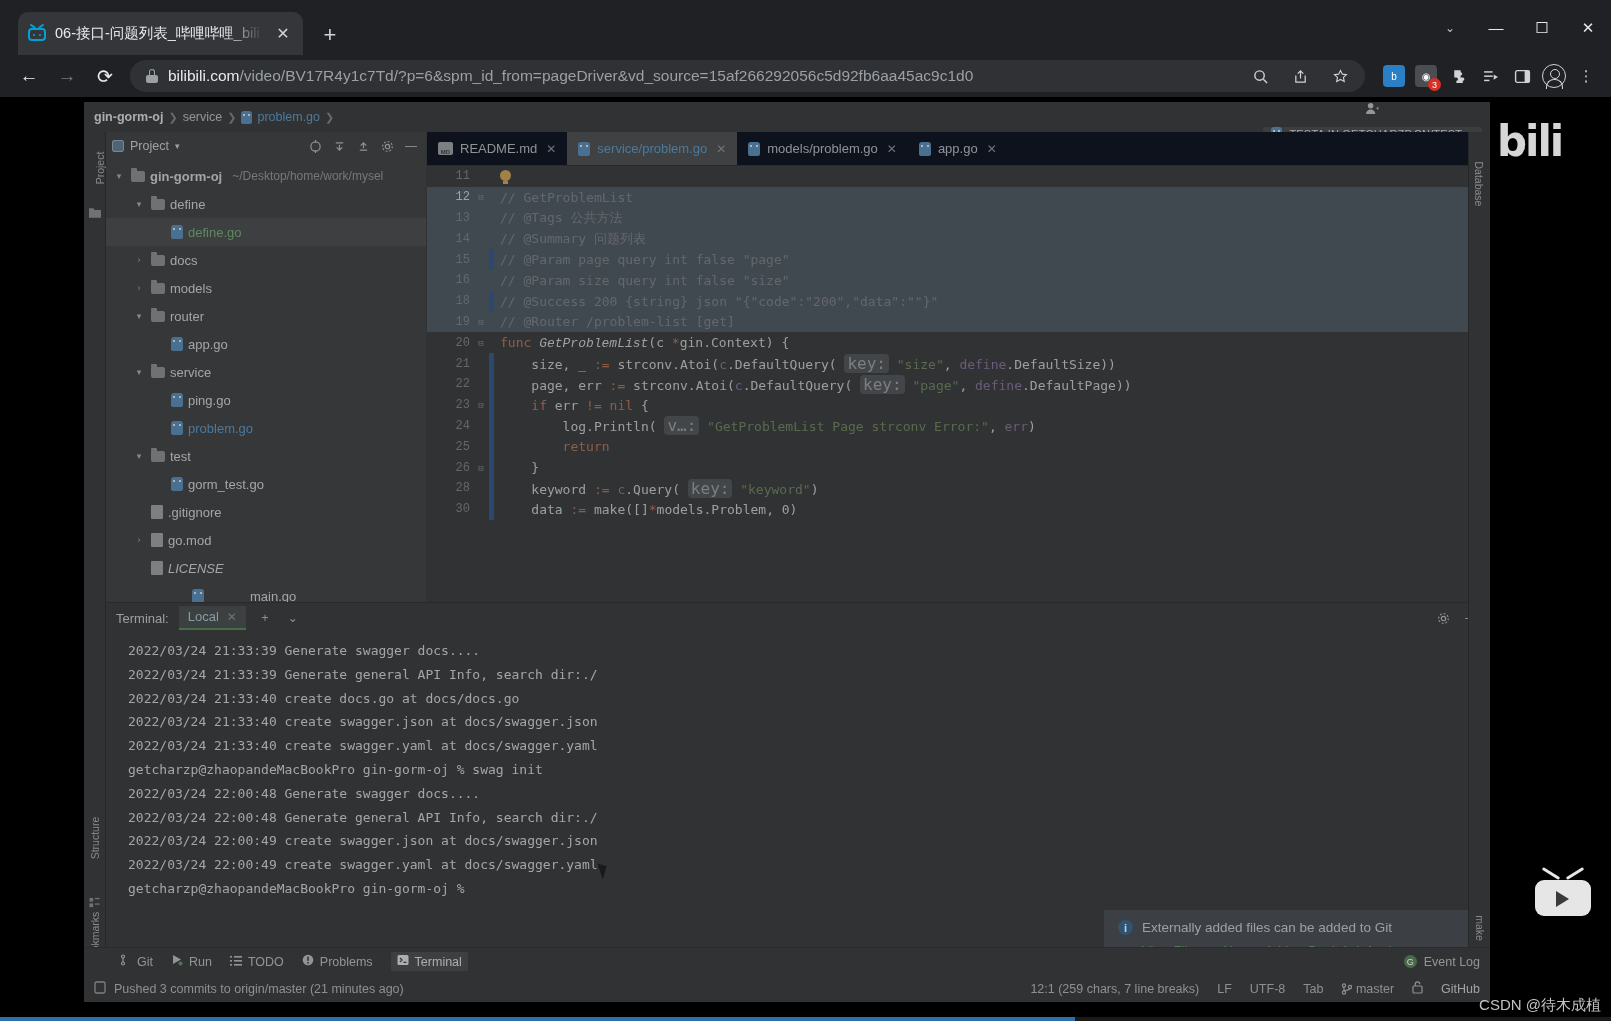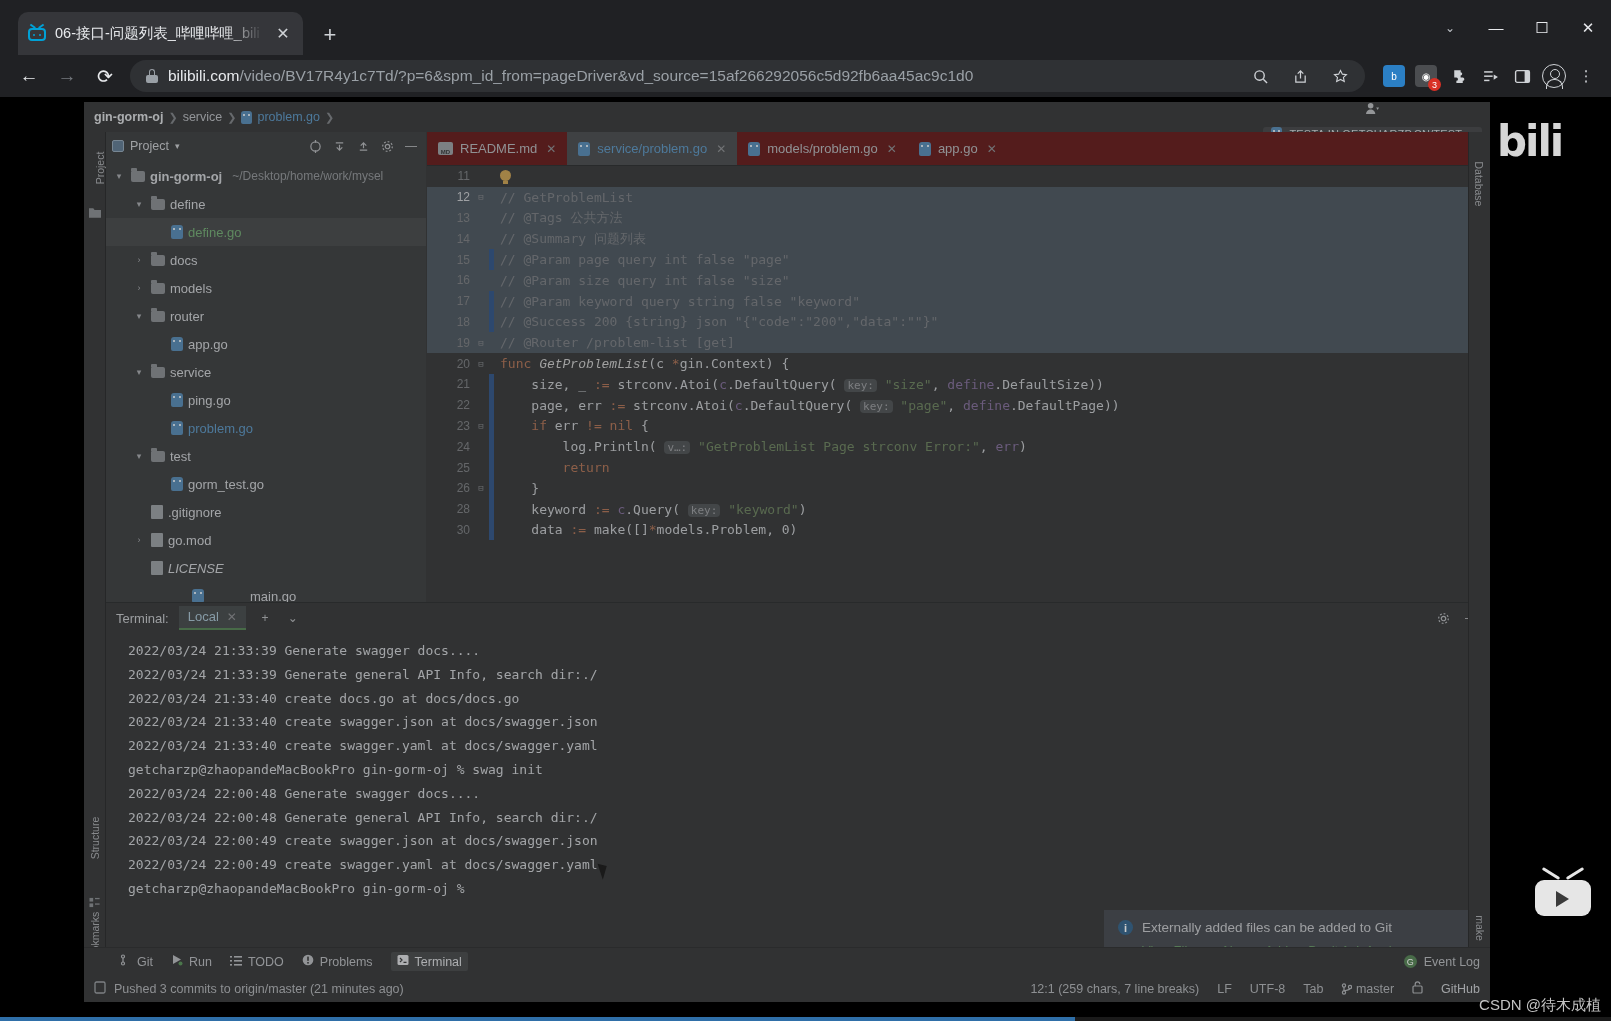--- a/index.html
+++ b/index.html
@@ -207,21 +207,21 @@
   .fileico::before { left: 2px; } .fileico::after { right: 2px; }
   .fileico.doc { background: #9aa0a6; border-radius: 1px; }
   .fileico.doc::before, .fileico.doc::after { display: none; }
   .tname.green { color: #67b168; }
   .tname.blue  { color: #4e9ad6; }
   .tpath { color: #92969b; font-size: 12px; margin-left: 5px; }
 
   
   .editor-wrap {
     position: absolute; left: 343px; top: 30px; width: 1063px; height: 470px;
-    background: #7f1d1d;
+    background: #0f172a;
   }
   .etabs {
     height: 34px; display: flex; align-items: stretch; font-size: 13px;
     border-bottom: 1px solid #323437;
   }
   .etab {
     display: flex; align-items: center; gap: 7px; padding: 0 11px;
     color: #b3b6bb; white-space: nowrap;
   }
   .etab.active { background: #4e5254; color: #4e9ad6; }
@@ -234,39 +234,39 @@
   .etab-right {
     margin-left: auto; display: flex; align-items: center; padding-right: 8px;
     color: #9a9da2; font-size: 13px;
   }
 
   .code-area { position: relative; height: 436px; overflow: hidden; background: #3c3f41; }
   .codelines { position: absolute; left: 0; top: 0; right: 0; }
   .cl { height: 20.8px; display: flex; align-items: center; font-family: "DejaVu Sans Mono", monospace; font-size: 13px; }
   .ln {
     width: 46px; flex: 0 0 46px; text-align: right; color: #7d8085;
-    font-family: Liberation Sans, sans-serif; font-size: 12px; padding-right: 3px;
+    font-family: Liberation Mono, monospace; font-size: 12px; padding-right: 3px;
   }
   .cl.cur .ln { color: #c6c9ce; }
   .foldgut {
     width: 16px; flex: 0 0 16px; text-align: center; color: #878a8f; font-size: 9px;
   }
   .chgbar { width: 5px; flex: 0 0 5px; height: 20.8px; }
   .chgbar.blue { background: #2d5c9e; }
   .ctext { padding-left: 6px; white-space: pre; }
   .cl.hl .ctext, .cl.hl { background: #4e5c68; }
   .c-com { color: #7c8087; }
   .c-kw  { color: #c2724b; }
   .c-fn  { color: #c9c9c9; font-style: italic; font-family: Liberation Mono, monospace; }
   .c-str { color: #6a8759; }
   .c-txt { color: #c2c5ca; }
   .c-op  { color: #c2724b; }
   .c-field { color: #8a6fa8; }
   .c-hint {
-    background: #53585b; color: #9a9da2; font-size: 11px; padding: 0 3px;
+    background: #53585b; color: #9a9da2; font-size: 16px; padding: 0 3px;
     border-radius: 4px;
   }
   .bulb {
     width: 11px; height: 11px; border-radius: 50%; background: #d8a13a;
     display: inline-block; position: relative;
   }
   .bulb::after {
     content:""; position:absolute; left:3px; bottom:-3px; width:5px; height:3px;
     background:#d8a13a;
   }
@@ -765,26 +765,20 @@
                 <span class="ln">15</span>
                 <span class="foldgut"></span>
                 <span class="chgbar blue"></span>
                 <span class="ctext"><span class="c-com">// @Param page query int false "page"</span></span>
               </div>
               <div class="cl hl">
                 <span class="ln">16</span>
                 <span class="foldgut"></span>
                 <span class="chgbar"></span>
                 <span class="ctext"><span class="c-com">// @Param size query int false "size"</span></span>
-              </div>
-              <div class="cl hl">
-                <span class="ln">17</span>
-                <span class="foldgut"></span>
-                <span class="chgbar blue"></span>
-                <span class="ctext"><span class="c-com">// @Param keyword query string false "keyword"</span></span>
               </div>
               <div class="cl hl">
                 <span class="ln">18</span>
                 <span class="foldgut"></span>
                 <span class="chgbar blue"></span>
                 <span class="ctext"><span class="c-com">// @Success 200 {string} json "{"code":"200","data":""}"</span></span>
               </div>
               <div class="cl hl">
                 <span class="ln">19</span>
                 <span class="foldgut">⊟</span>

